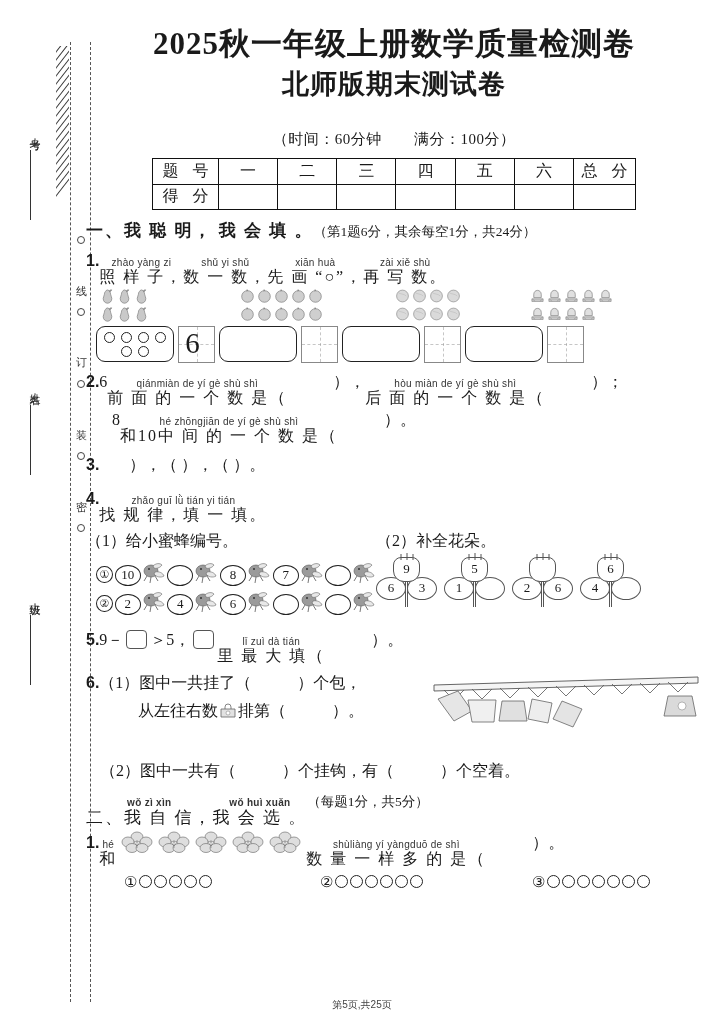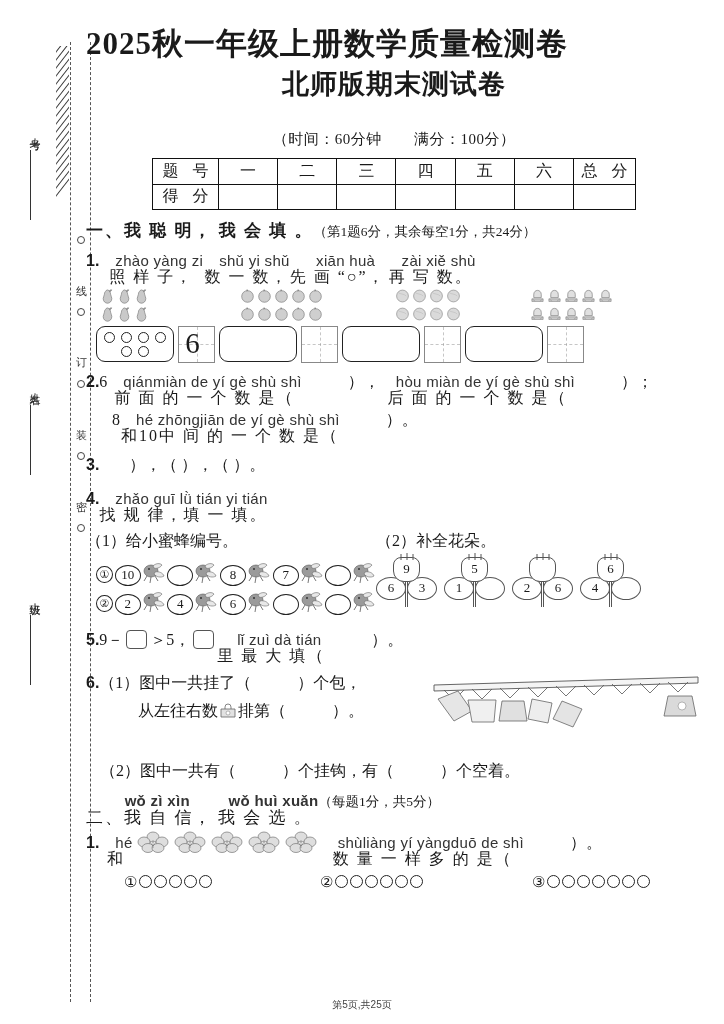--- a/index.html
+++ b/index.html
@@ -61,21 +61,21 @@
   }
   .vfield .rule {
     display:inline-block; width:1px; height:70px; background:#333;
     margin-top:6px; align-self:center;
   }
 
   
   .content { position:absolute; left:86px; top:26px; width:616px; }
 
   .title1 {
-    font-size:31px; font-weight:bold;
+    text-align:center; font-size:31px; font-weight:bold;
     letter-spacing:1px; line-height:1.15;
     font-family:"Liberation Serif", "DejaVu Serif", serif;
   }
   .title2 {
     text-align:center; font-size:27px; font-weight:bold;
     letter-spacing:1px; margin-top:4px;
   }
   .subtitle {
     text-align:center; font-size:15px; margin-top:28px; letter-spacing:0.5px;
   }
@@ -100,22 +100,22 @@
   }
   .sec .pts { font-size:13.5px; font-weight:normal; letter-spacing:0; }
 
   .q { margin-top:7px; font-size:16px; line-height:1.5; }
   .q .num { font-weight:bold; font-family:"Liberation Sans", sans-serif; }
   .ind { padding-left:26px; }
 
   
   .ruby { display:inline-block; text-align:center; vertical-align:bottom; line-height:1; }
   .ruby .py {
-    display:block; font-size:15px; color:#333; letter-spacing:0.3px;
-    font-family:"Liberation Sans", sans-serif; margin-bottom:1px; white-space:nowrap;margin-left:16px;
+    display:block; font-size:10px; color:#333; letter-spacing:0.3px;
+    font-family:"Liberation Sans", sans-serif; margin-bottom:1px; white-space:nowrap;
   }
   .ruby .hz { display:block; font-size:16px; letter-spacing:2px; white-space:nowrap; }
   .blank { display:inline-block; width:46px; }
   .blank-s { display:inline-block; width:30px; }
 
   
   .grp-row { display:flex; margin-top:3px; padding-left:14px; }
   .grp { display:flex; flex-direction:column; gap:2px; }
   .grp .line { display:flex; gap:2px; }
   .fruit { width:15px; height:16px; }

